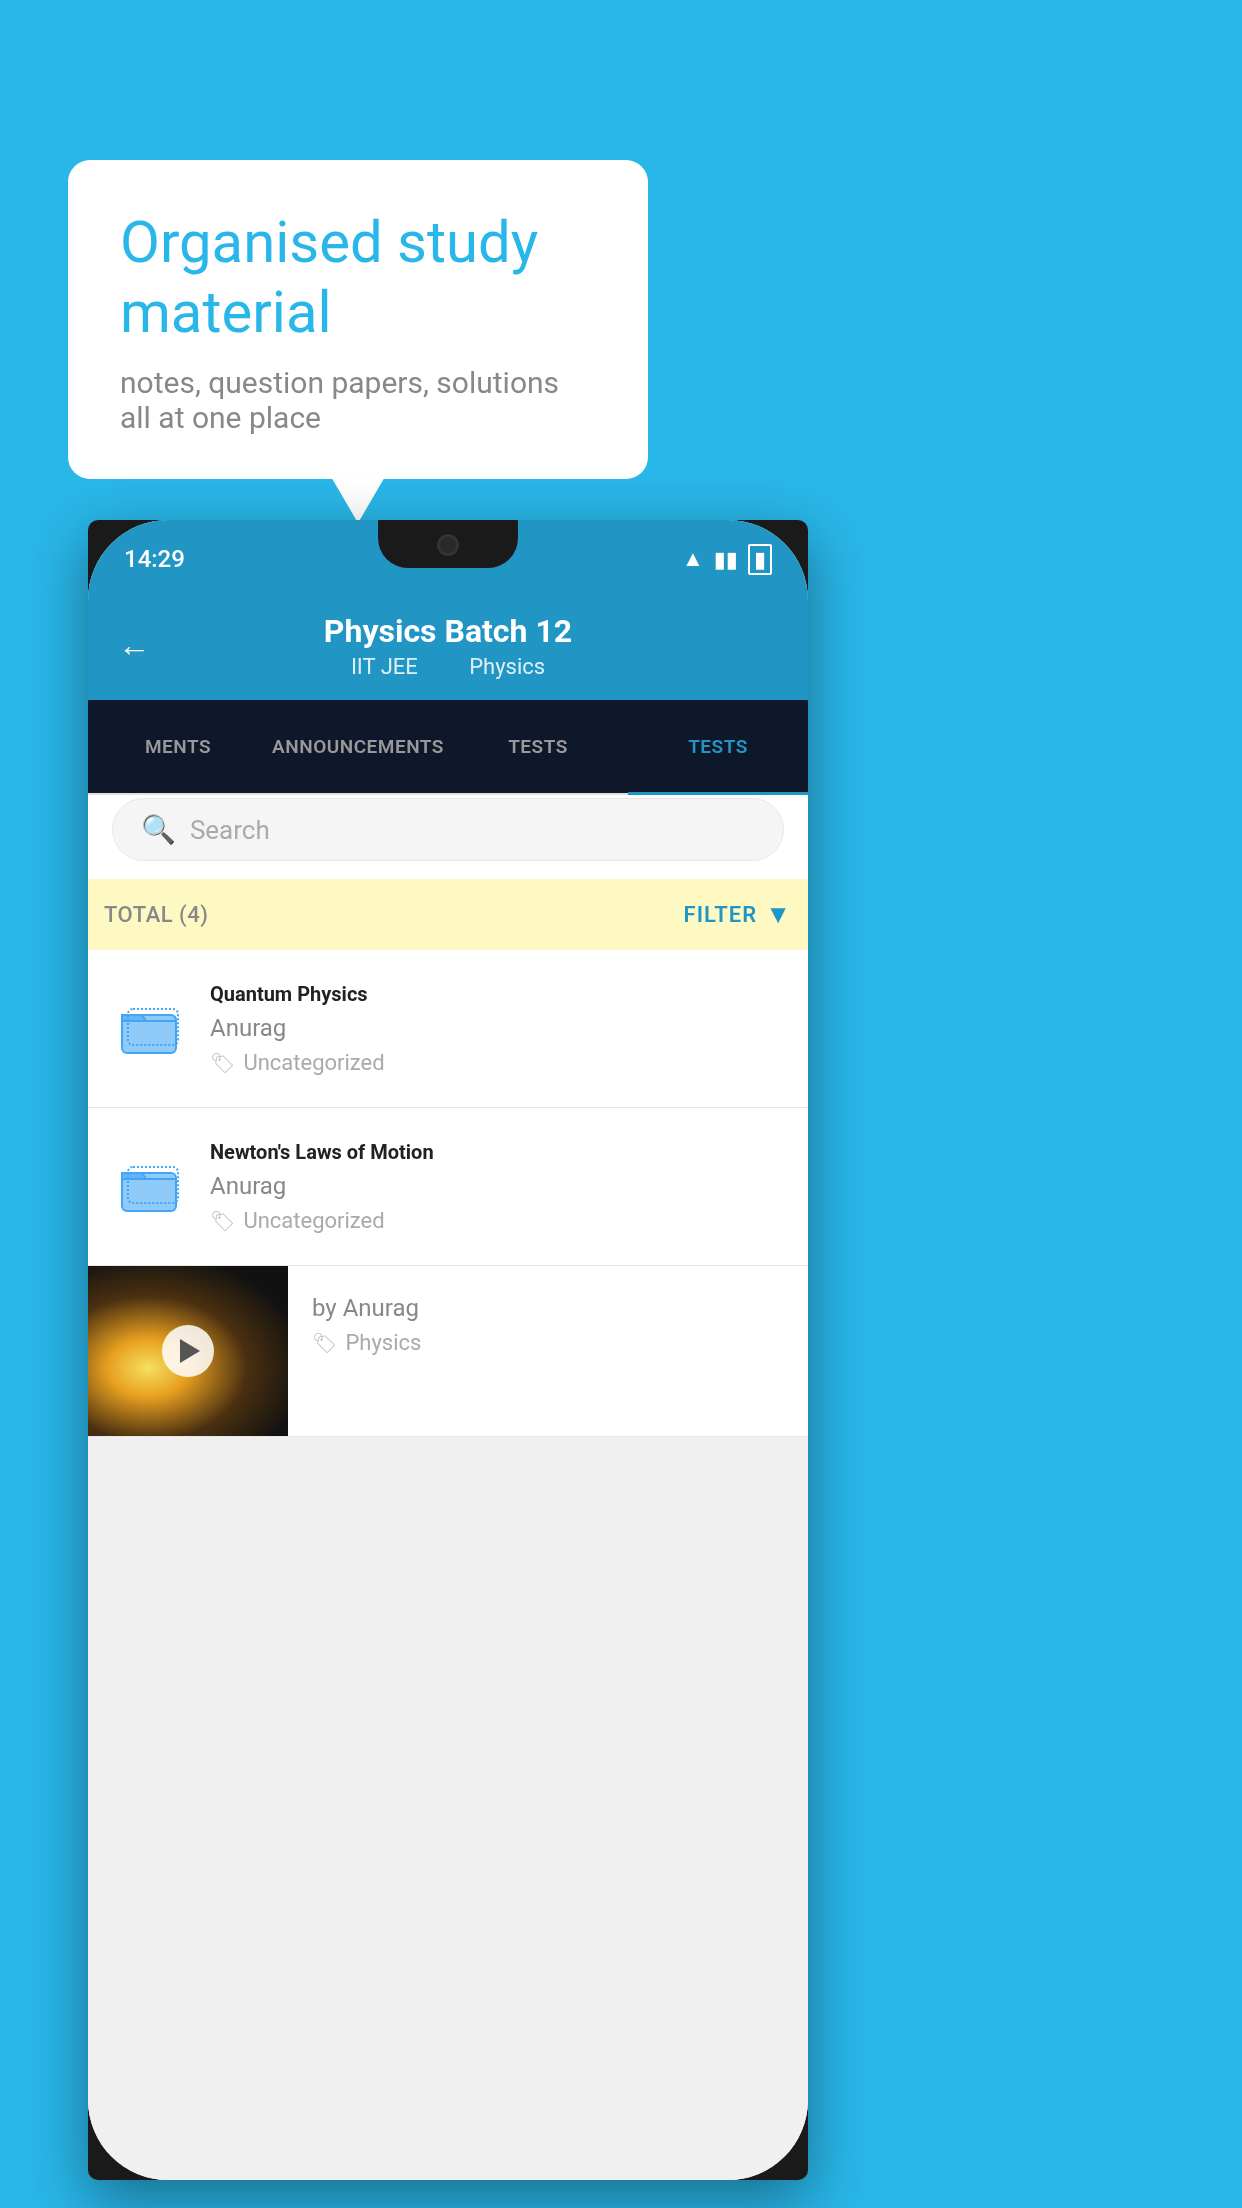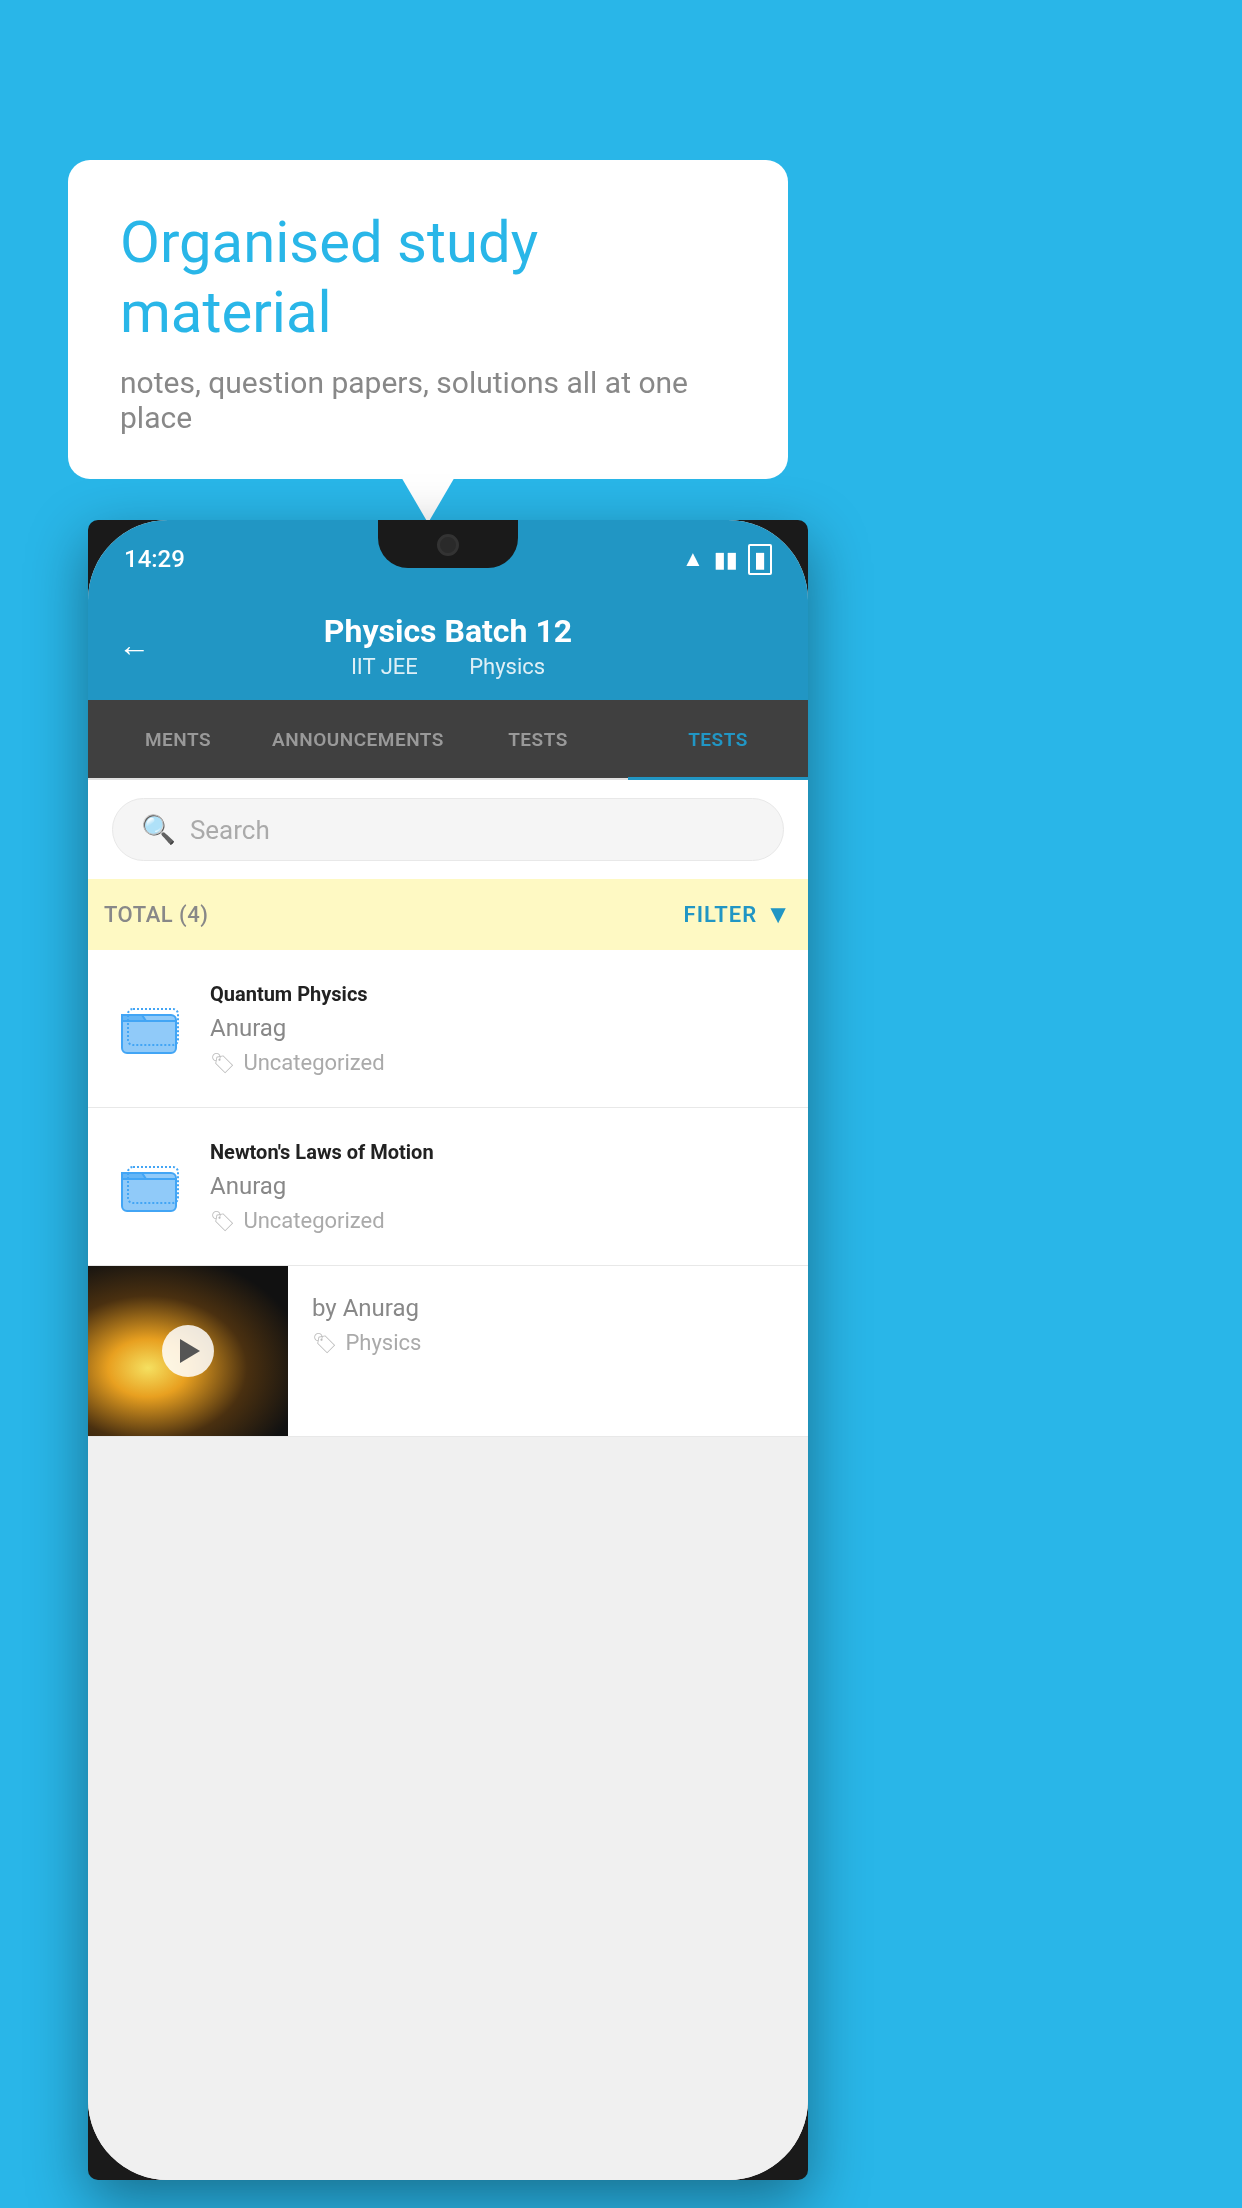--- a/index.html
+++ b/index.html
@@ -11,21 +11,21 @@
       font-family: 'Roboto', Arial, sans-serif;
       overflow: hidden;
       position: relative;
     }
 
     
     .speech-bubble-wrapper {
       position: absolute;
       top: 160px;
       left: 68px;
-      width: 720px;
+      width: 580px;
       border-radius: 13px;
     }
 
     .speech-bubble {
       background: white;
       border-radius: 22px;
       padding: 48px 52px 44px 52px;
       position: relative;
     }
 
@@ -198,22 +198,22 @@
     .header-subtitle span {
       margin: 0 12px;
     }
 
     
     .tabs-bar {
       position: absolute;
       top: 180px;
       left: 0;
       right: 0;
-      height: 80px;
-      background: #404040;
+      height: 95px;
+      background: #0f172a;
       display: flex;
       align-items: stretch;
       border-bottom: 2px solid #e0e0e0;
       z-index: 30;
     }
 
     .tab-item {
       flex: 1;
       display: flex;
       align-items: center;

